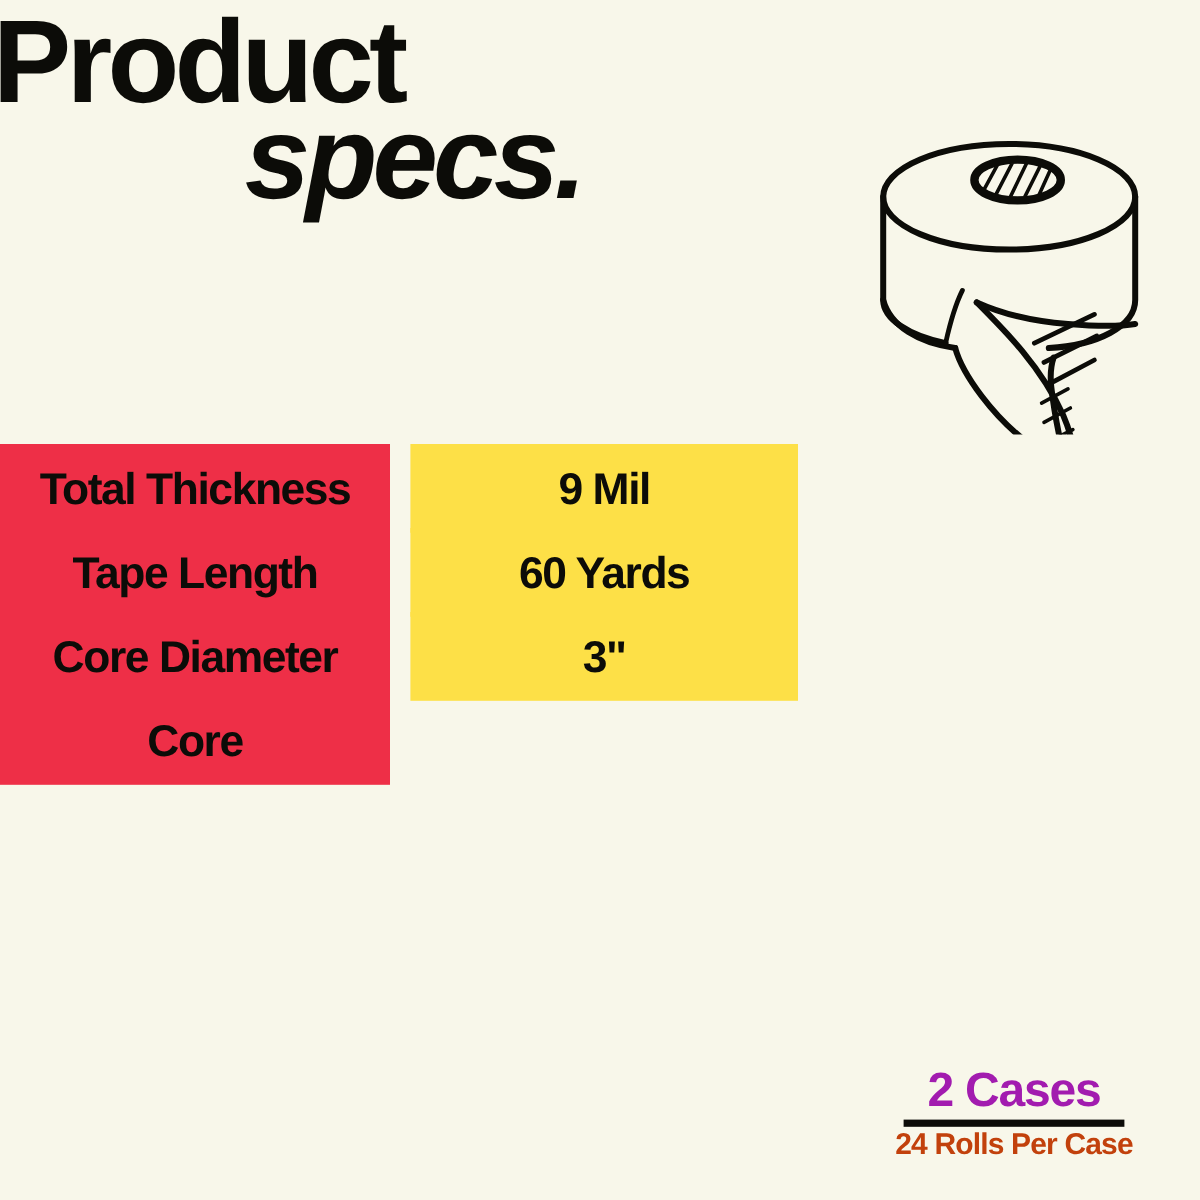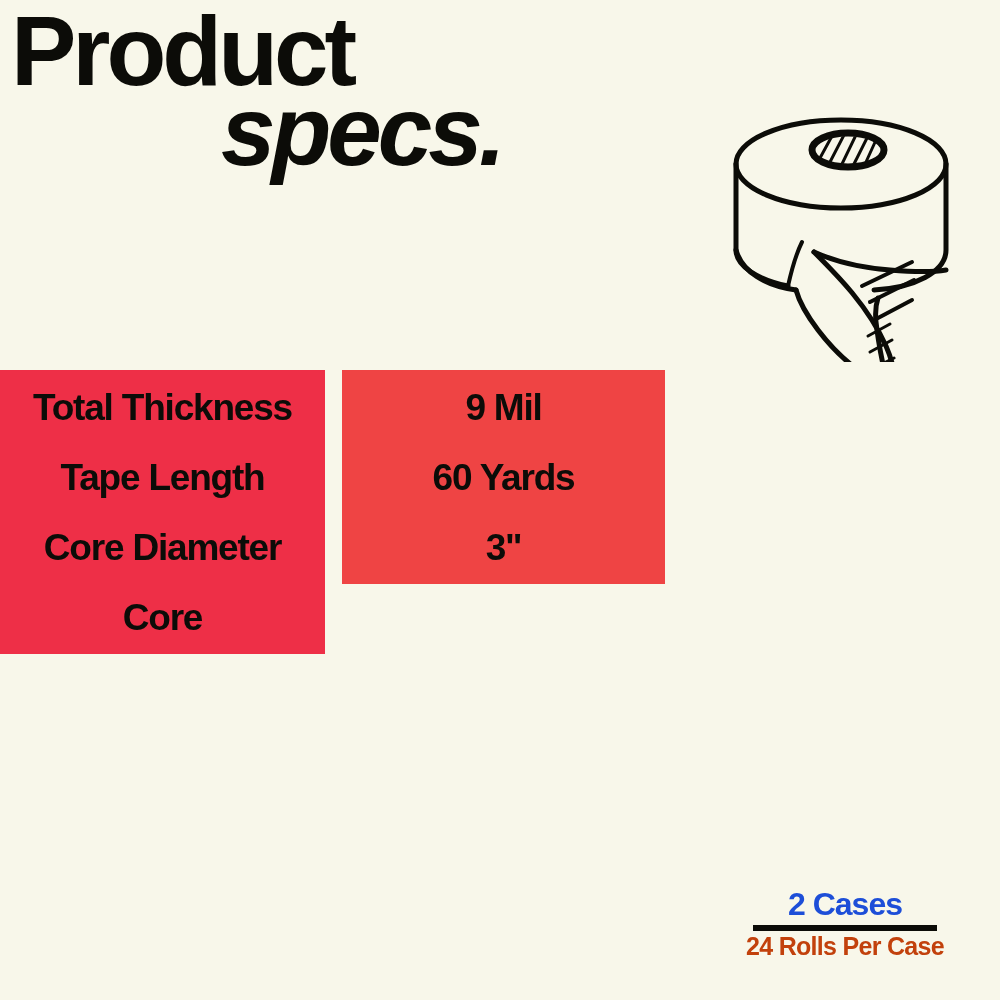--- a/index.html
+++ b/index.html
@@ -18,21 +18,21 @@
   #page {
     position: relative;
     width: 1000px;
     height: 1000px;
     background: #f8f7ea;
   }
 
   
   .title-block {
     position: absolute;
-    left: 17px;
+    left: 0;
     top: 0;
     width: 680px;
     height: 210px;
   }
   .title-line1,
   .title-line2 {
     position: absolute;
     color: #0c0c08;
     font-family: "Liberation Sans", sans-serif;
     font-weight: bold;
@@ -91,21 +91,21 @@
     display: flex;
     align-items: center;
     justify-content: center;
   }
   .spec-value-cell {
     position: absolute;
     left: 342px;
     top: 0;
     width: 323px;
     height: 74px;
-    background: #ef4444;
+    background: #fde047;
     display: flex;
     align-items: center;
     justify-content: center;
   }
   .spec-label-text,
   .spec-value-text {
     color: #0c0c08;
     font-family: "Liberation Sans", sans-serif;
     font-weight: bold;
     font-size: 37px;
@@ -117,24 +117,24 @@
 
   
   .cases-block {
     position: absolute;
     left: 700px;
     top: 888px;
     width: 290px;
     text-align: center;
   }
   .cases-top {
-    color: #1d4ed8;
-    font-family: "Liberation Sans", sans-serif;
-    font-weight: bold;
-    font-size: 32px;
+    color: #a21caf;
+    font-family: "Liberation Sans", sans-serif;
+    font-weight: bold;
+    font-size: 40px;
     letter-spacing: -1px;
     line-height: 1.05;
     white-space: nowrap;
   }
   .cases-rule {
     width: 184px;
     height: 6px;
     background: #0c0c08;
     margin: 3px auto 2px auto;
   }

